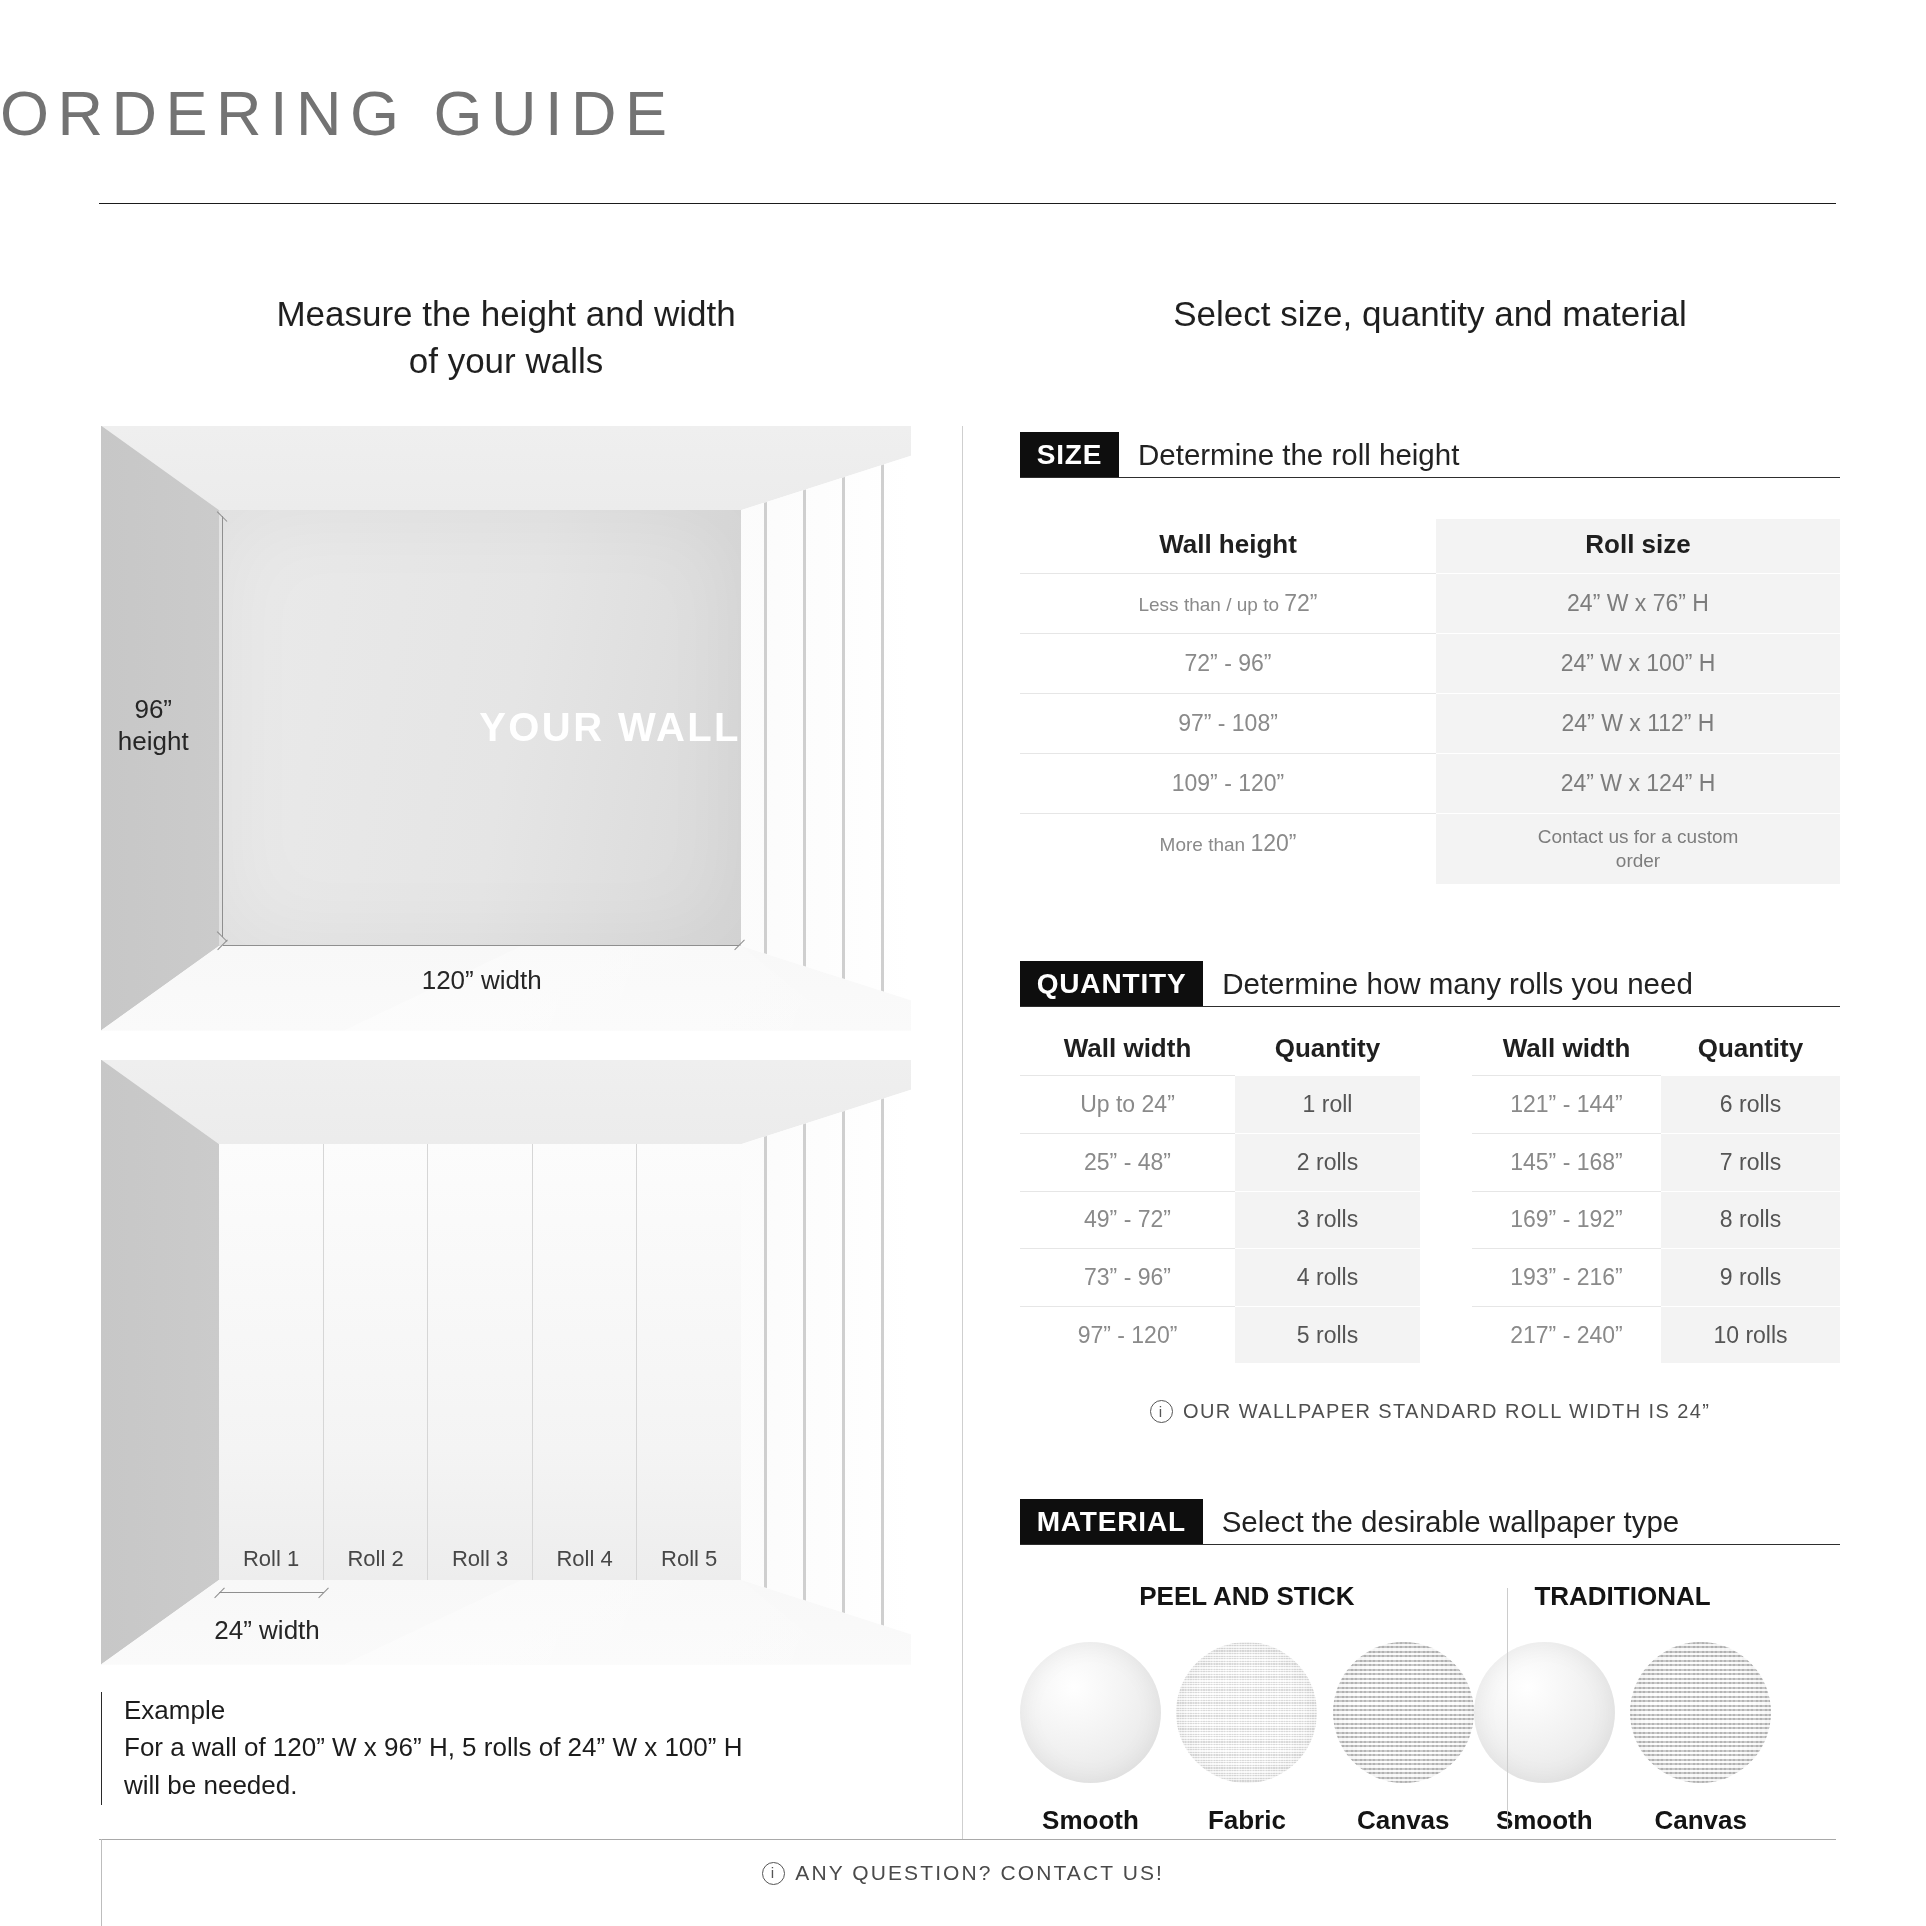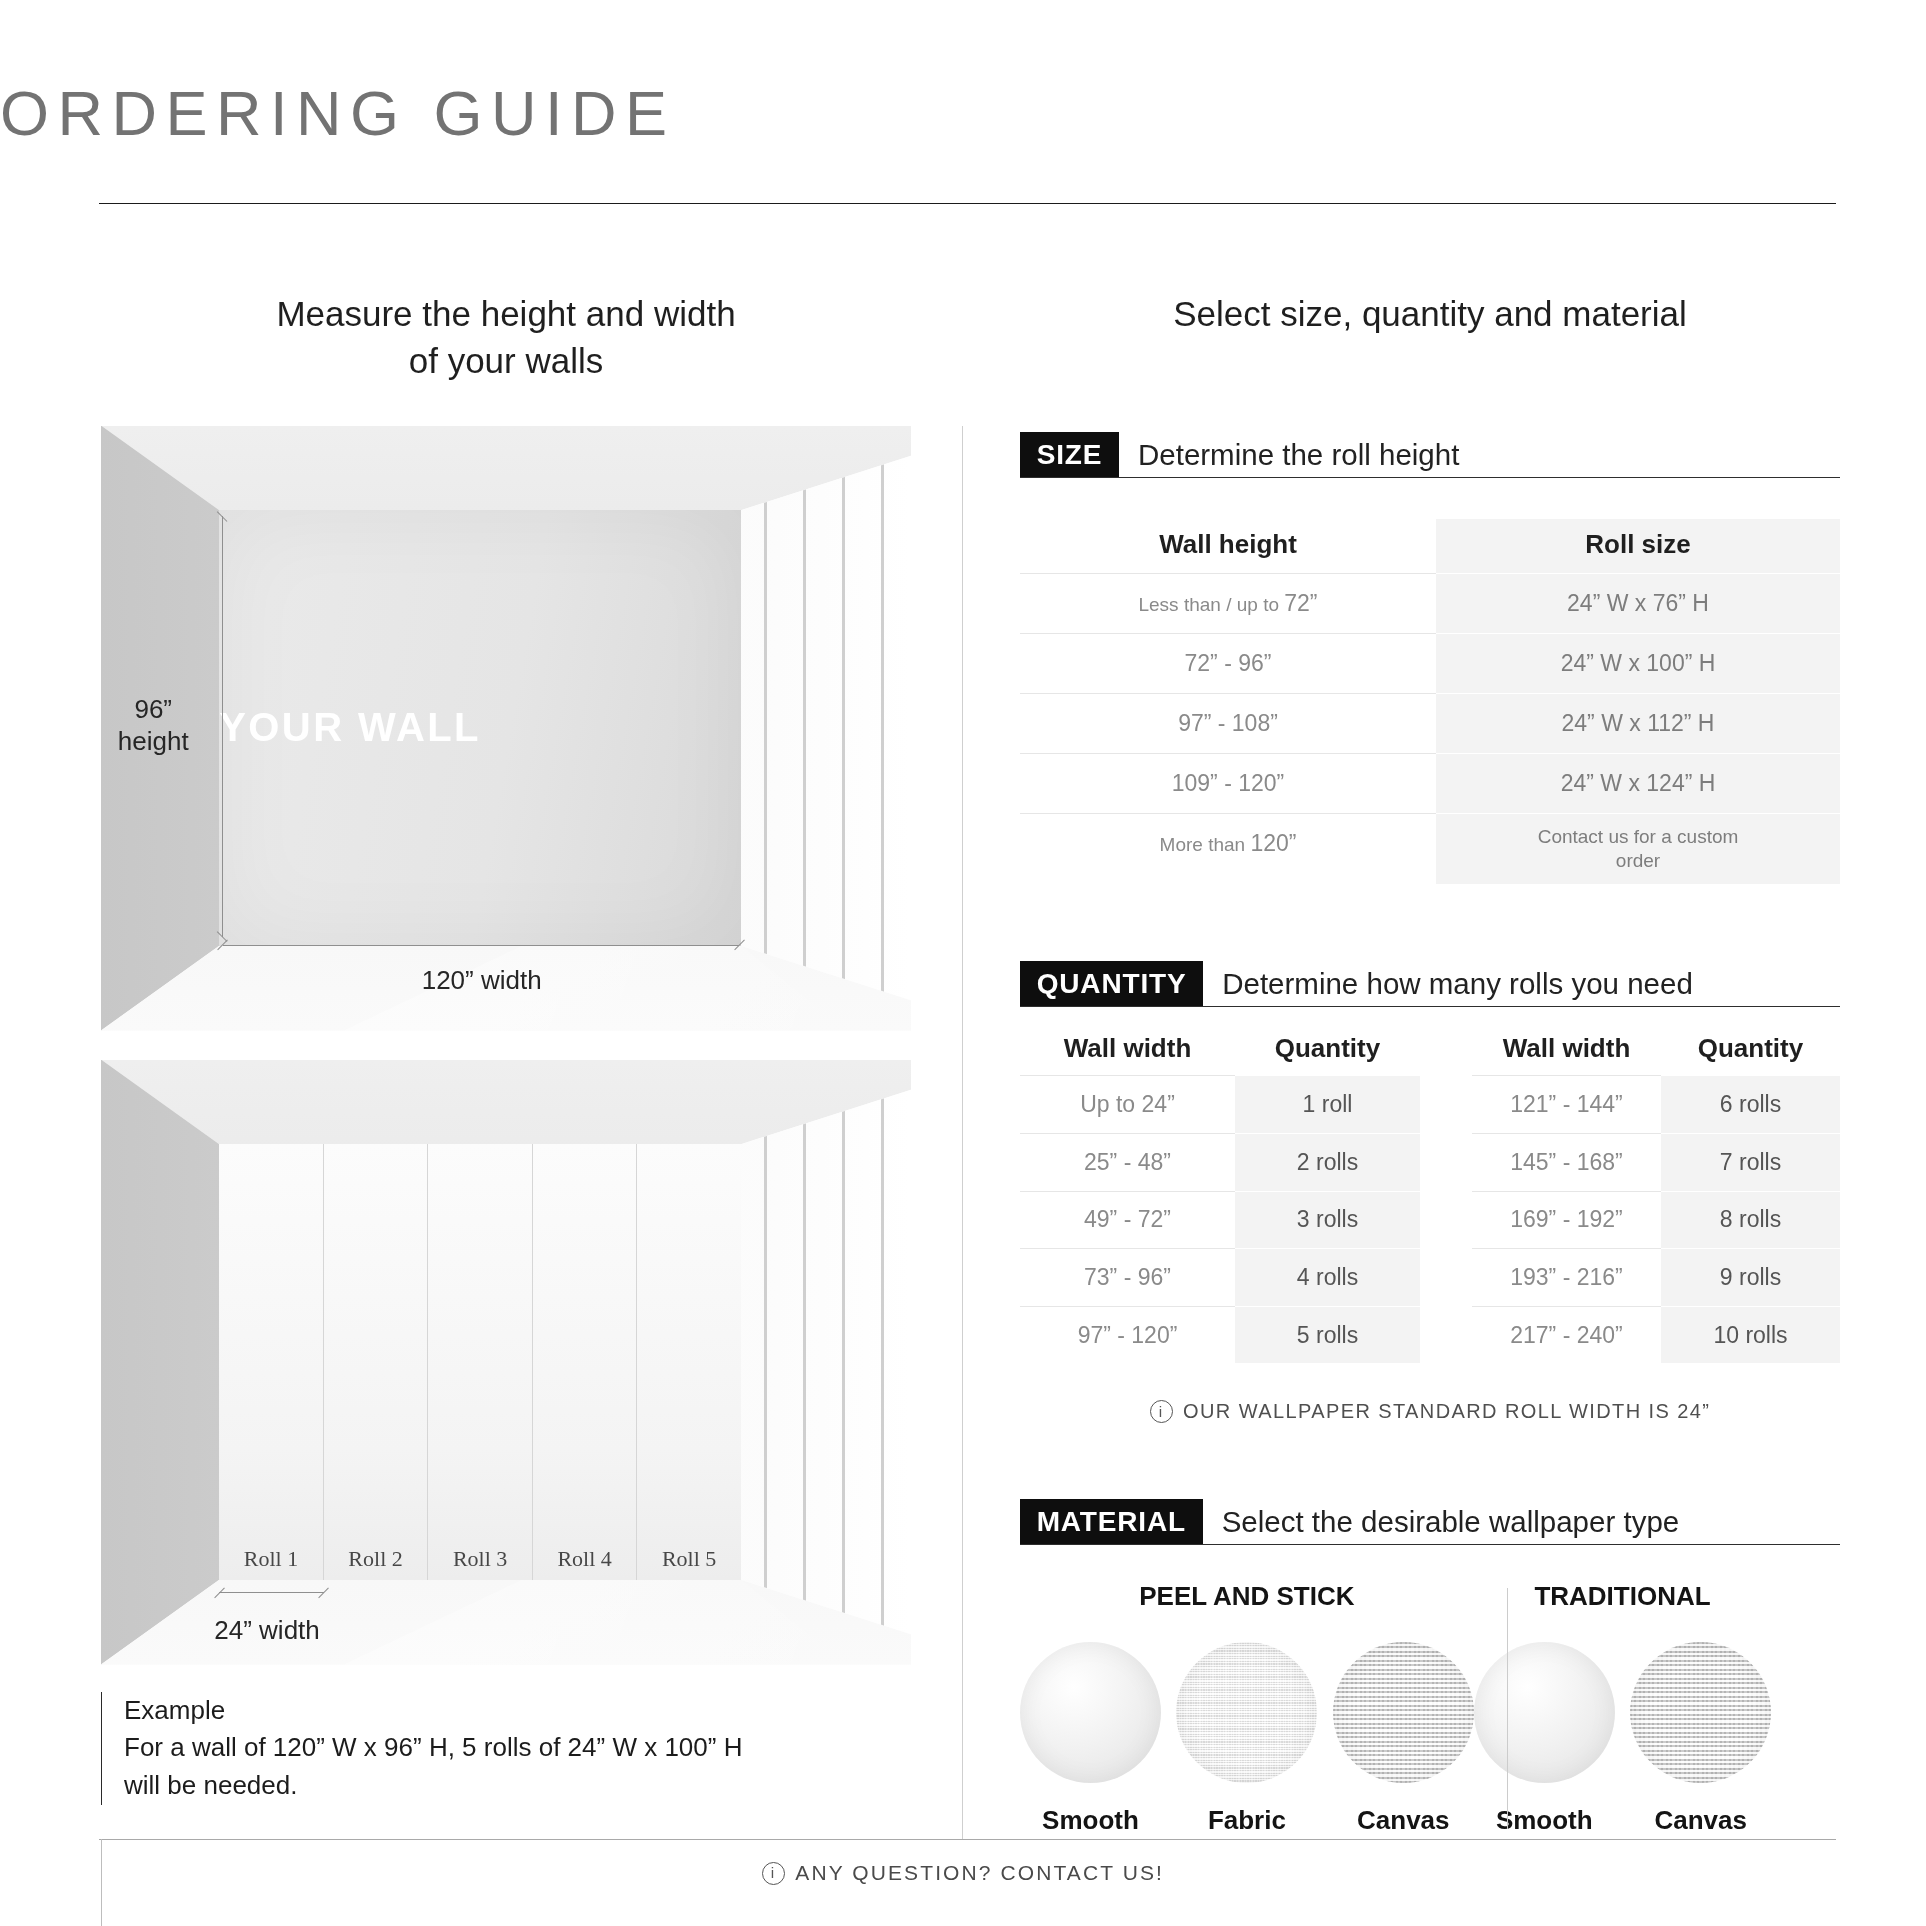--- a/index.html
+++ b/index.html
@@ -33,40 +33,40 @@
                background:linear-gradient(180deg,#e2e2e2 0%,#f2f2f2 45%,#fafafa 100%); }
   .r-light { clip-path:polygon(52% 86%, 79% 86%, 92% 100%, 30% 100%);
                background:linear-gradient(110deg,rgba(255,255,255,0.85),rgba(255,255,255,0)); }
   .r-window { clip-path:polygon(79% 14%, 100% 5%, 100% 95%, 79% 86%);
                background:
                  repeating-linear-gradient(90deg,#cfcfcf 0 3.2px, rgba(255,255,255,0.15) 3.2px 39px),
                  linear-gradient(90deg,#ededed,#ffffff); }
   .r-back-wall { position:absolute; left:14.6%; top:14%; width:64.4%; height:72%;
                background:linear-gradient(100deg,#eaeaea 0%,#e5e5e5 55%,#d9d9d9 100%);
                box-shadow:inset 0 0 90px rgba(0,0,0,0.05);
-               display:flex; align-items:center; justify-content:flex-start; }
+               display:flex; align-items:center; justify-content:flex-end; }
   .wall-label { color:#ffffff; font-weight:bold; font-size:40px; letter-spacing:0.06em; }
 
   
   .dimv { position:absolute; width:1.3px; background:#8f8f8f; }
   .dimv::before,.dimv::after { content:""; position:absolute; left:-6.4px; width:14px; height:1.3px; background:#8f8f8f; transform:rotate(45deg); }
   .dimv::before { top:-0.6px; } .dimv::after { bottom:-0.6px; }
   .dimh { position:absolute; height:1.3px; background:#8f8f8f; }
   .dimh::before,.dimh::after { content:""; position:absolute; top:-6.4px; width:1.3px; height:14px; background:#8f8f8f; transform:rotate(45deg); }
   .dimh::before { left:-0.6px; } .dimh::after { right:-0.6px; }
   .room1 .dimv { left:14.9%; top:15%; height:69.5%; }
   .room1 .dimh { left:15%; width:63.8%; top:85.8%; }
   .room2 .dimh { left:14.6%; width:12.9%; top:88%; }
   .dim-label { position:absolute; font-size:26px; color:#262626; line-height:1.25; text-align:center; }
   .height-label { left:0.2%; width:12.5%; top:44.2%; }
   .width-label  { left:15%; width:64%; top:89%; }
   .width-label-2 { left:7%; width:27%; top:91.6%; }
 
   
-  .rolls { position:absolute; left:14.6%; top:14%; width:64.4%; height:72%; display:flex;font-family:Liberation Serif, serif; }
+  .rolls { position:absolute; left:14.6%; top:14%; width:64.4%; height:72%; display:flex; }
   .roll-panel { flex:1; position:relative; background:linear-gradient(180deg,#fcfcfc 0%,#f4f4f4 70%,#ededed 100%); border-left:1.3px solid #d6d6d6; }
   .roll-panel:first-child { border-left:none; }
   .roll-label { position:absolute; bottom:7.7px; left:0; width:100%; text-align:center; font-size:22px; color:#474747; }
 
   
   .example { margin-top:27px; border-left:1.9px solid #2a2a2a; padding-left:22px;
              font-size:26px; line-height:1.45; color:#1c1c1c; }
 
   
   .section-size { margin-top:95px; }

